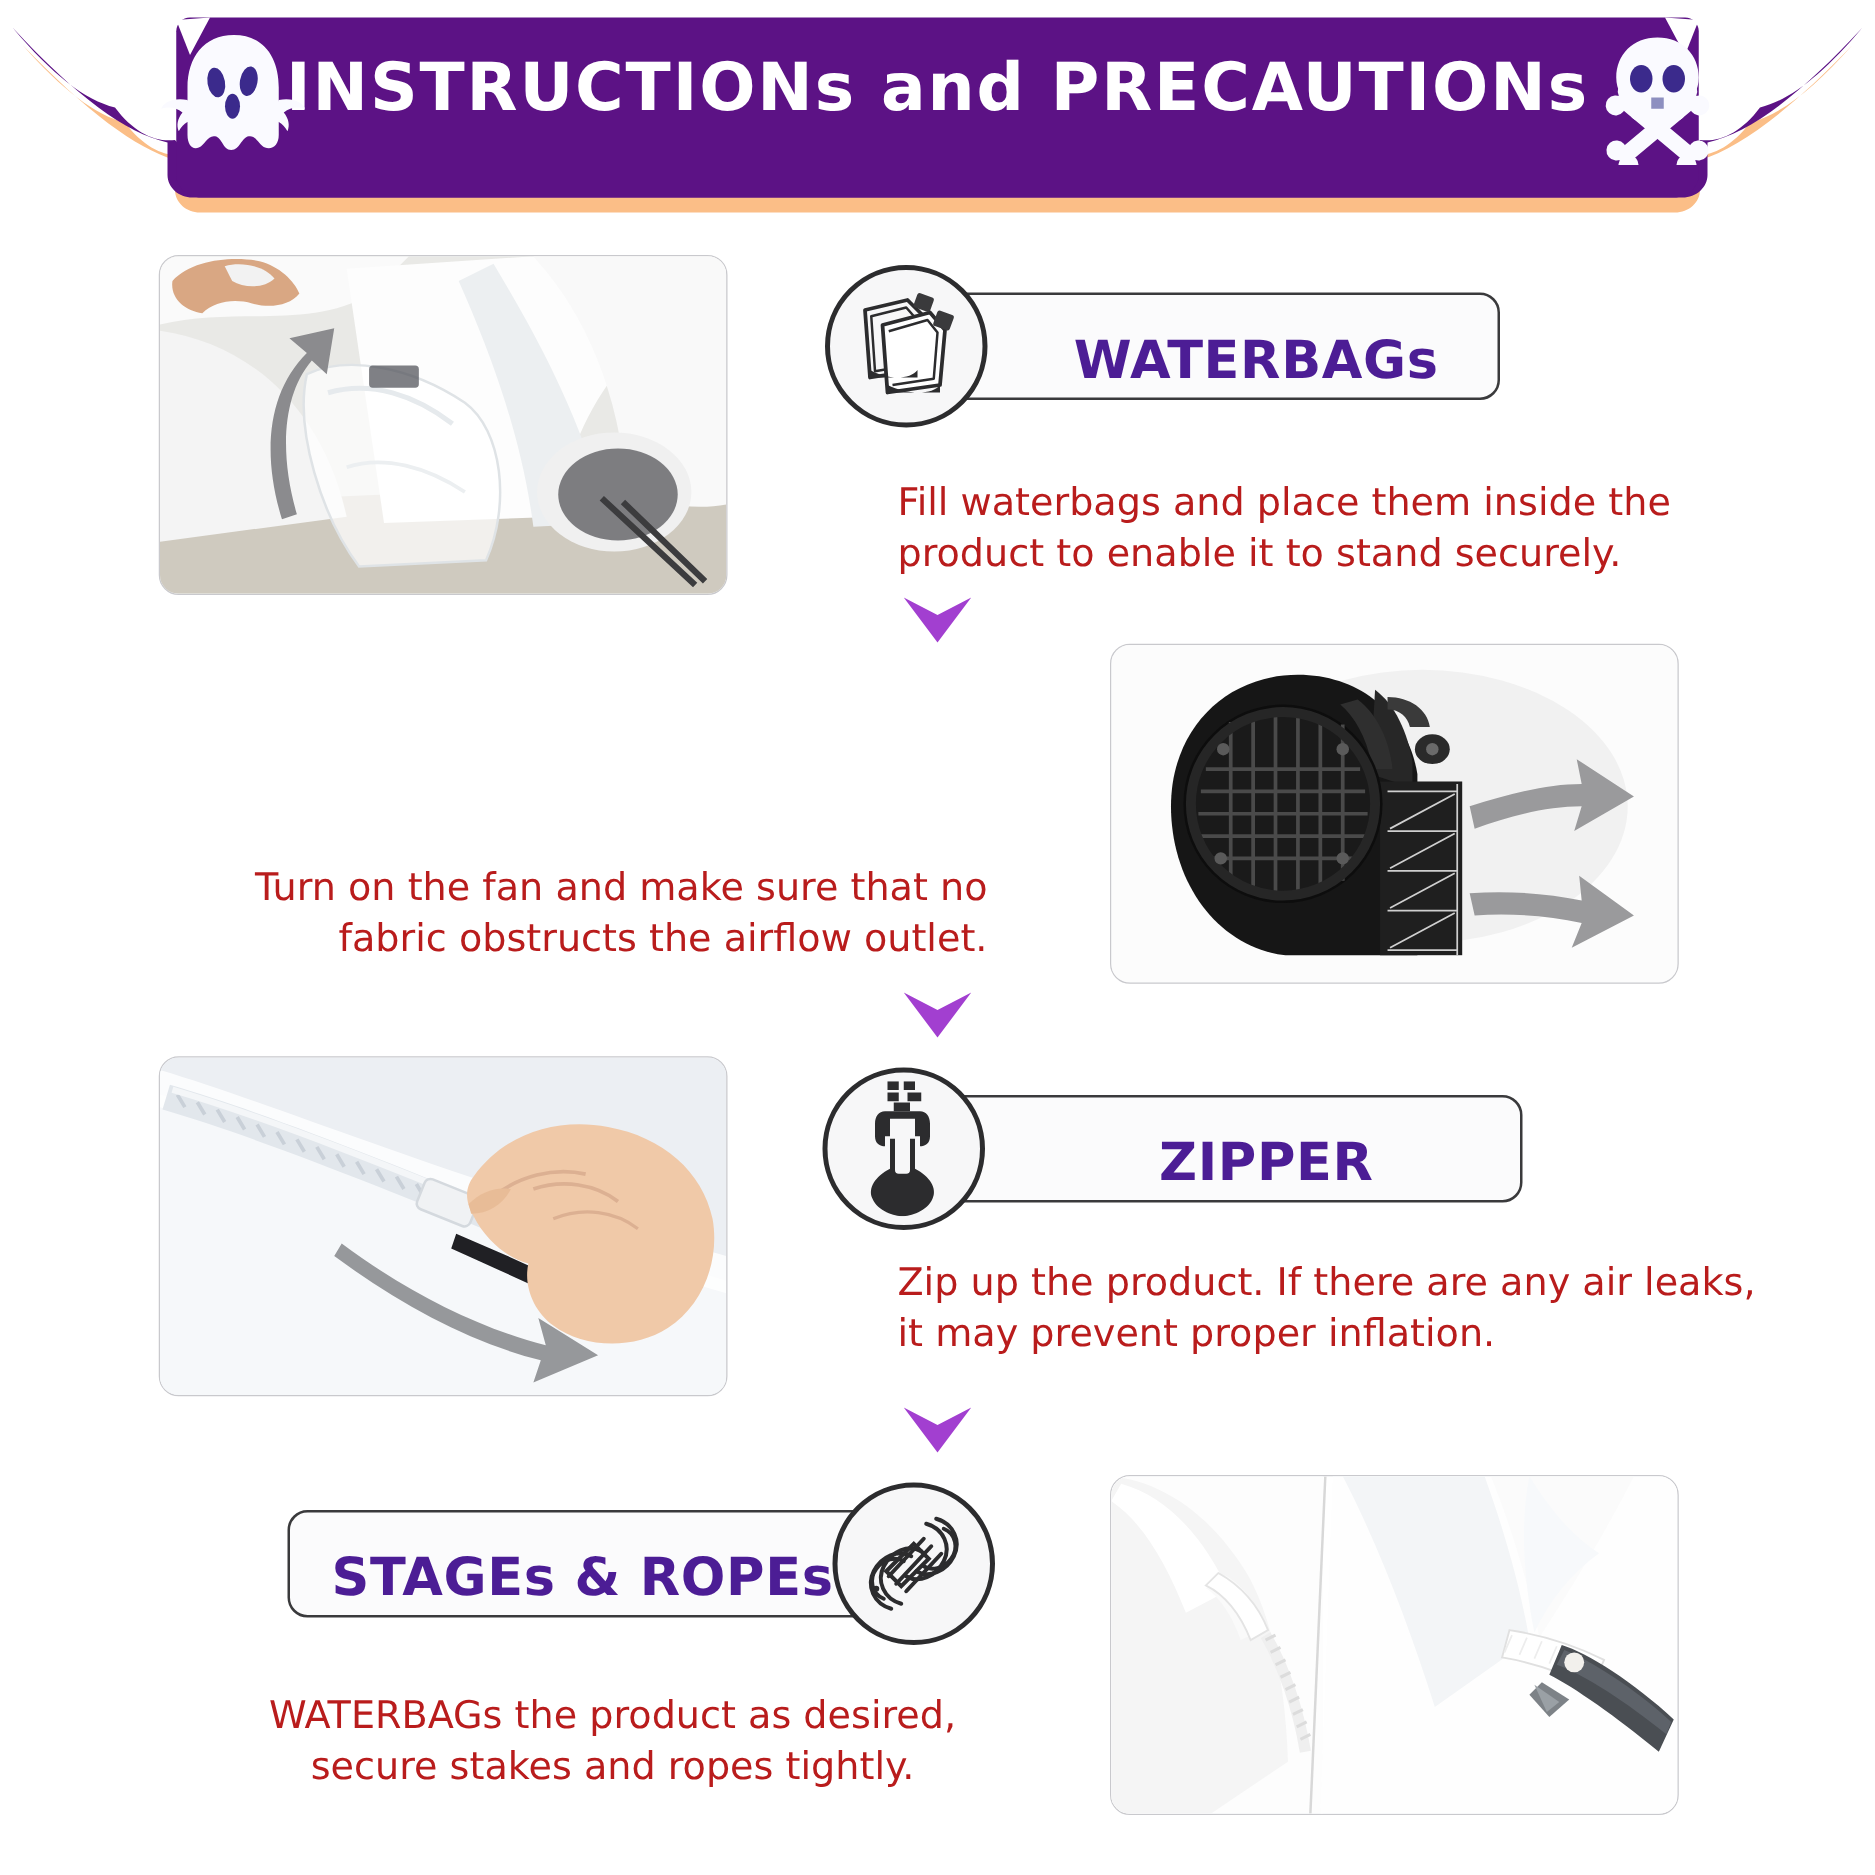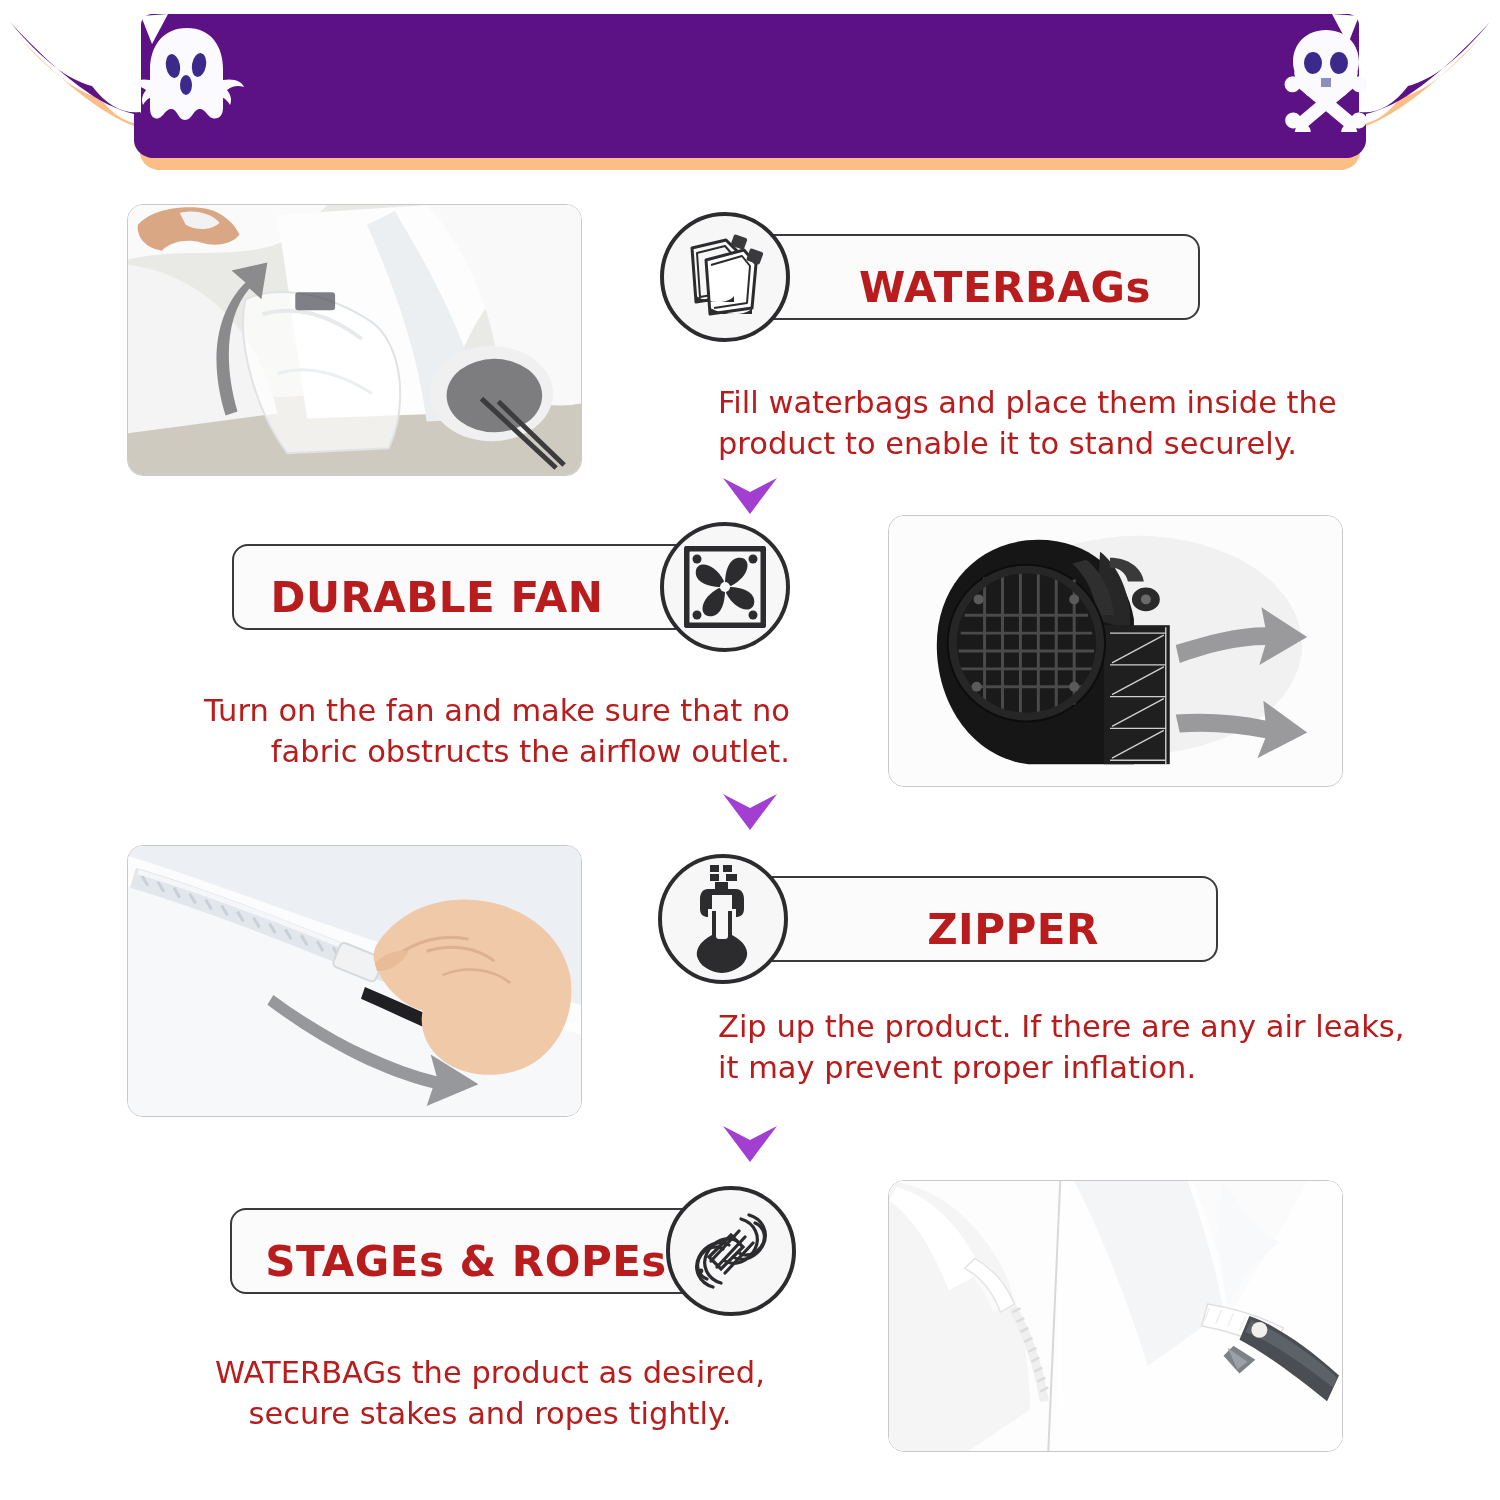--- a/index.html
+++ b/index.html
@@ -56,21 +56,21 @@
     height: 86px;
     border: 2.5px solid #3a3a3c;
     border-radius: 16px;
     background: #fbfbfc;
     display: flex; align-items: center;
   }
   .pill-text {
     font-family: "DejaVu Sans", sans-serif;
     font-weight: bold;
     font-size: 42px;
-    color: #b91c1c;
+    color: #4c1d95;
     letter-spacing: 0.5px;
     white-space: nowrap;
     margin-top: 20px;
   }
   .circ {
     position: absolute;
     width: 130px; height: 130px;
     border-radius: 50%;
     border: 4px solid #2c2c2e;
     background: #f7f7f8;
@@ -164,20 +164,21 @@
 
         <path d="M46,2 C26,2 13,16 13,34 C13,44 18,51 24,55 L24,62
                  C24,66 28,69 33,69 L59,69 C64,69 68,66 68,62 L68,55
                  C74,51 79,44 79,34 C79,16 66,2 46,2 Z"></path>
       </g>
       <ellipse cx="33" cy="35" rx="9" ry="11" fill="#3B2A8C"></ellipse>
       <ellipse cx="59" cy="35" rx="9" ry="11" fill="#3B2A8C"></ellipse>
       <rect x="41" y="50" width="10" height="9" fill="#8d8fc0"></rect>
     </svg>
 
+    <div class="banner-title">INSTRUCTIONs and PRECAUTIONs</div>
   </div>
 
   <div class="row row1">
     <div class="photo left" style="top:4px;">
       <svg class="ph-svg" viewBox="0 0 455 272" preserveAspectRatio="none">
         <rect width="455" height="272" fill="#e9e9e6"></rect>
         <path d="M0,200 L455,180 L455,272 L0,272 Z" fill="#cfcabf"></path>
         <path d="M0,55 C60,40 120,60 170,30 L200,0 L0,0 Z" fill="#fafafa"></path>
         <path d="M0,60 C70,70 130,120 150,210 L0,230 Z" fill="#f4f4f4"></path>
         <path d="M150,10 L300,0 L455,0 L455,30 C390,50 330,120 320,210 L180,215 Z" fill="#fdfdfd"></path>
@@ -267,43 +268,20 @@
         <ellipse cx="258" cy="84" rx="14" ry="12" fill="#2a2a2a"></ellipse>
         <circle cx="258" cy="84" r="5" fill="#6a6a6a"></circle>
 
         <path d="M288,130 C320,120 350,112 378,112 L374,92 L420,122 L372,150 L378,130
                  C350,130 320,138 292,148 Z" fill="#9a9a9c"></path>
         <path d="M288,200 C320,198 350,200 378,206 L376,186 L420,218 L370,244 L378,224
                  C350,218 320,216 292,218 Z" fill="#9a9a9c"></path>
       </svg>
     </div>
 
-    <div class="labelgroup" style="left:232px; top:10px; width:560px;">
-      <div class="pill" style="left:0px; top:22px; width:480px; justify-content:center; padding-right:70px;">
-        <span class="pill-text">DURABLE FAN</span>
-      </div>
-      <div class="circ" style="left:428px; top:0px;">
-        <svg width="82" height="82" viewBox="0 0 82 82">
-          <rect x="2" y="2" width="78" height="78" rx="4" fill="none" stroke="#2c2c2e" stroke-width="7"></rect>
-          <g fill="#2c2c2e">
-            <circle cx="13" cy="13" r="4.5"></circle>
-              <circle cx="69" cy="13" r="4.5"></circle>
-            <circle cx="13" cy="69" r="4.5"></circle>
-              <circle cx="69" cy="69" r="4.5"></circle>
-          </g>
-          <g fill="#2c2c2e">
-            <path d="M41,38 C41,20 48,10 58,12 C67,14 66,30 47,40 Z"></path>
-            <path d="M44,41 C62,41 72,48 70,58 C68,67 52,66 42,47 Z"></path>
-            <path d="M41,44 C41,62 34,72 24,70 C15,68 16,52 35,42 Z"></path>
-            <path d="M38,41 C20,41 10,34 12,24 C14,15 30,16 40,35 Z"></path>
-          </g>
-          <circle cx="41" cy="41" r="5" fill="#f7f7f8"></circle>
-        </svg>
-      </div>
-    </div>
 
     <div class="desc l-right" style="left:130px; top:178px; width:660px;">Turn on the fan and make sure that no
 fabric obstructs the airflow outlet.</div>
   </div>
 
   <div class="connector c2">
     <svg width="70" height="44" viewBox="0 0 70 44">
       <path d="M8,4 L35,40 L62,4 L35,18 Z" fill="#A23FD0"></path>
     </svg>
   </div>

